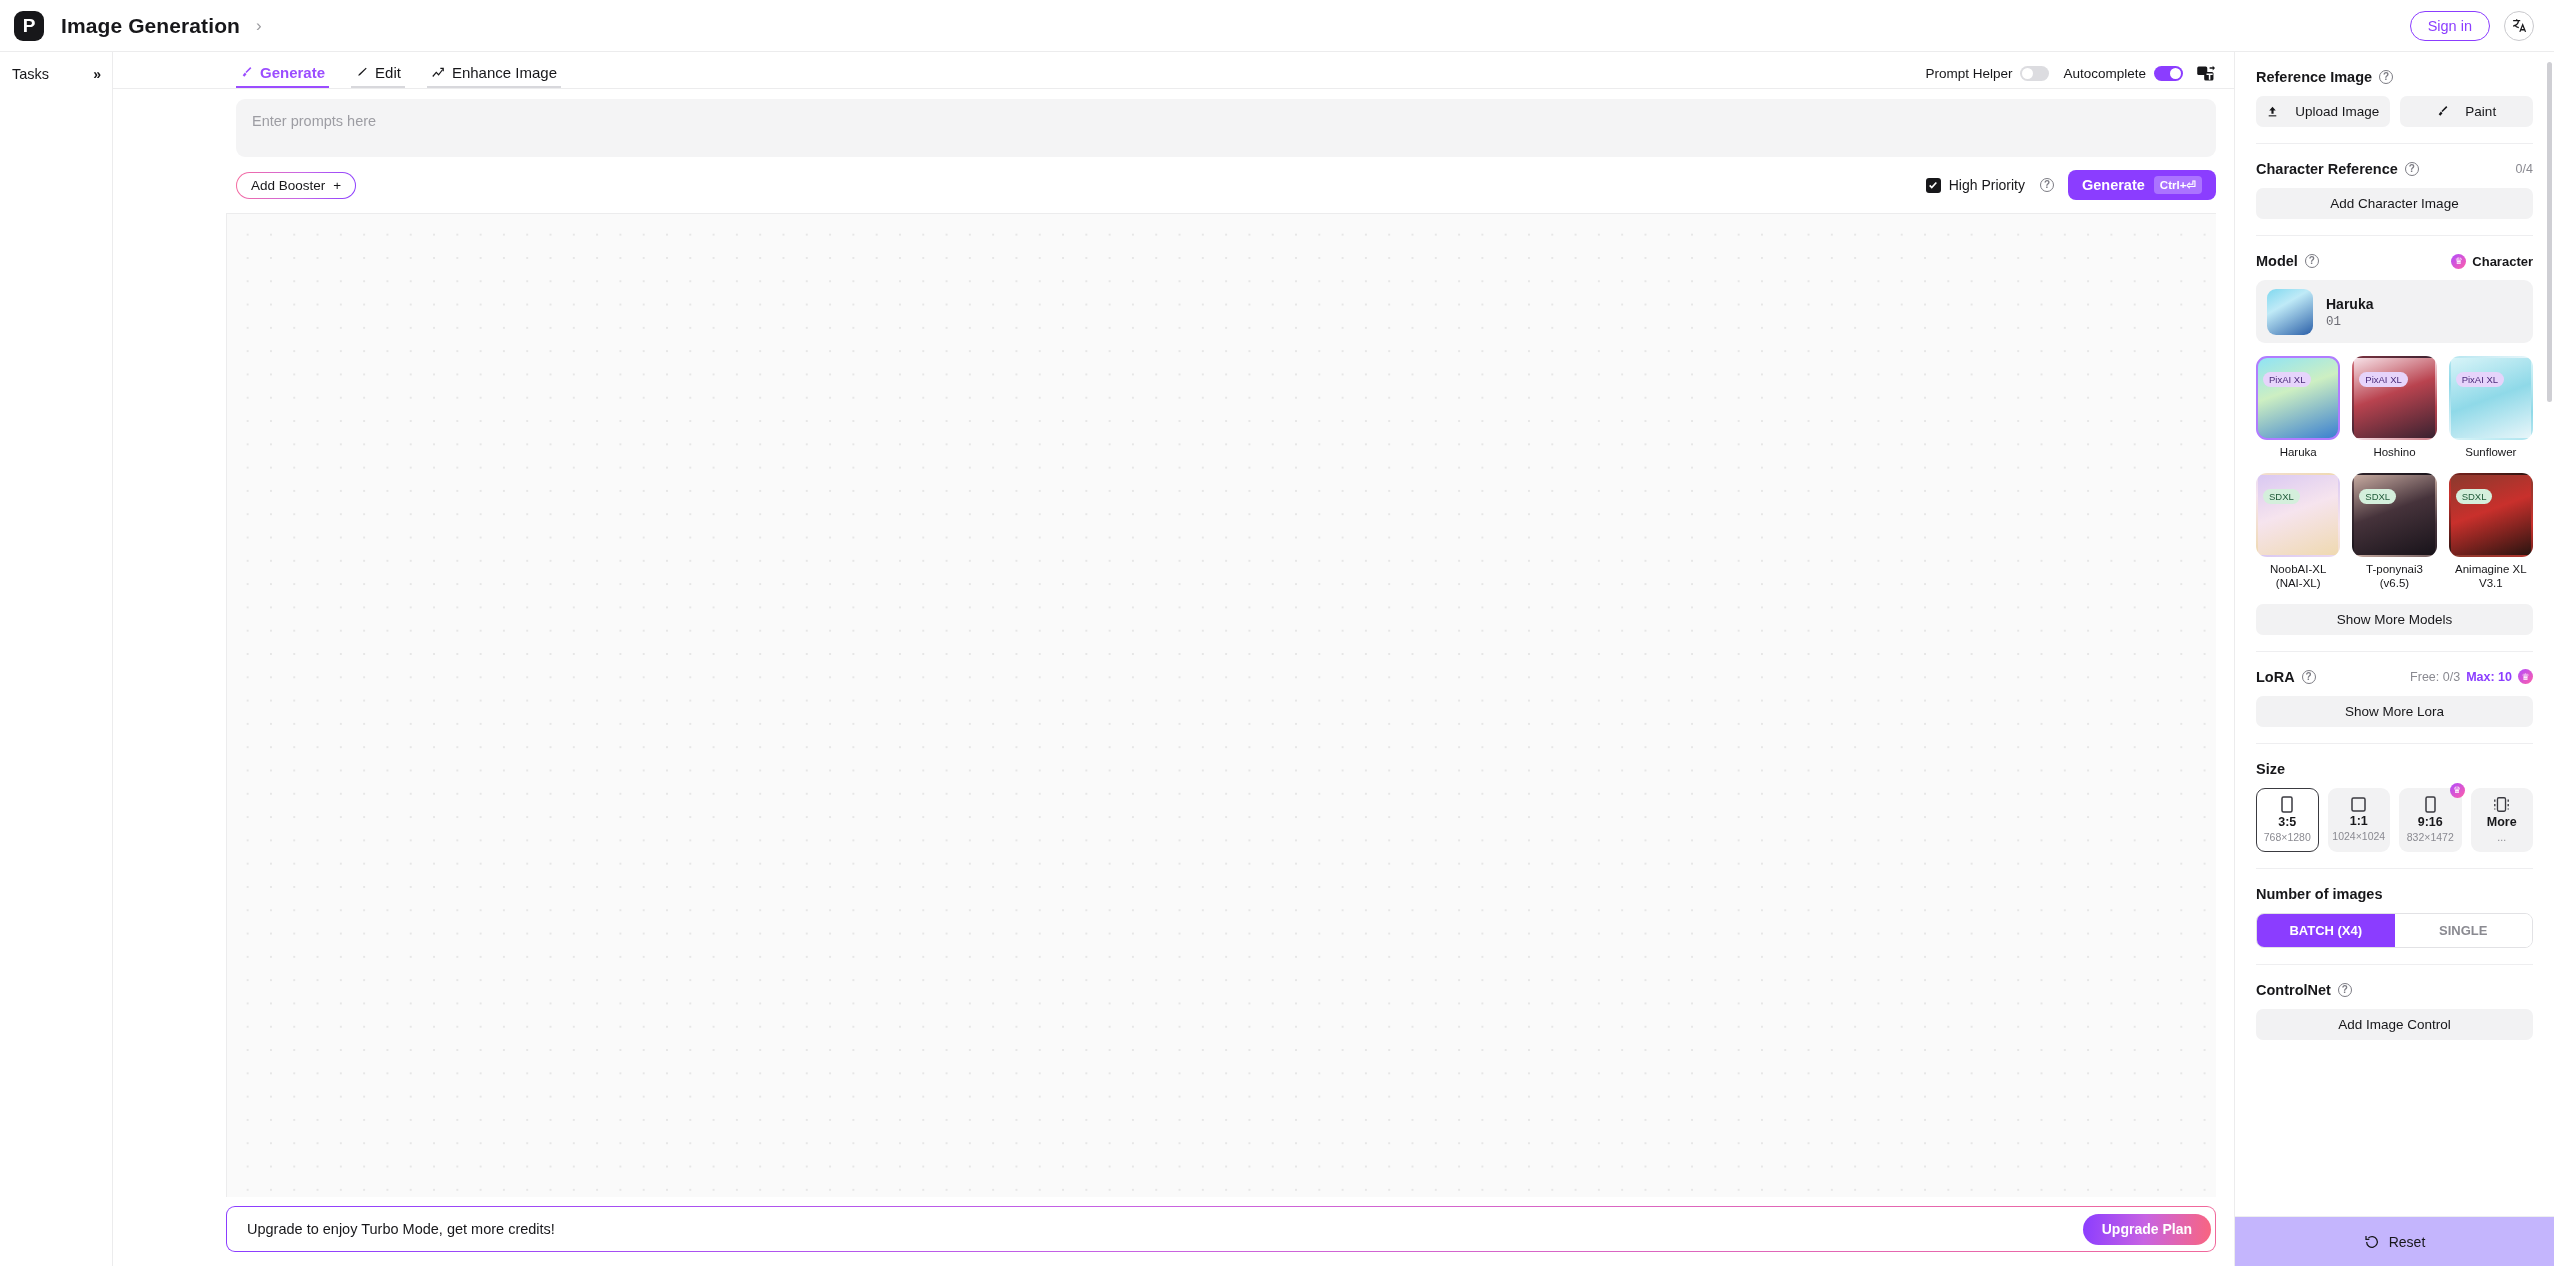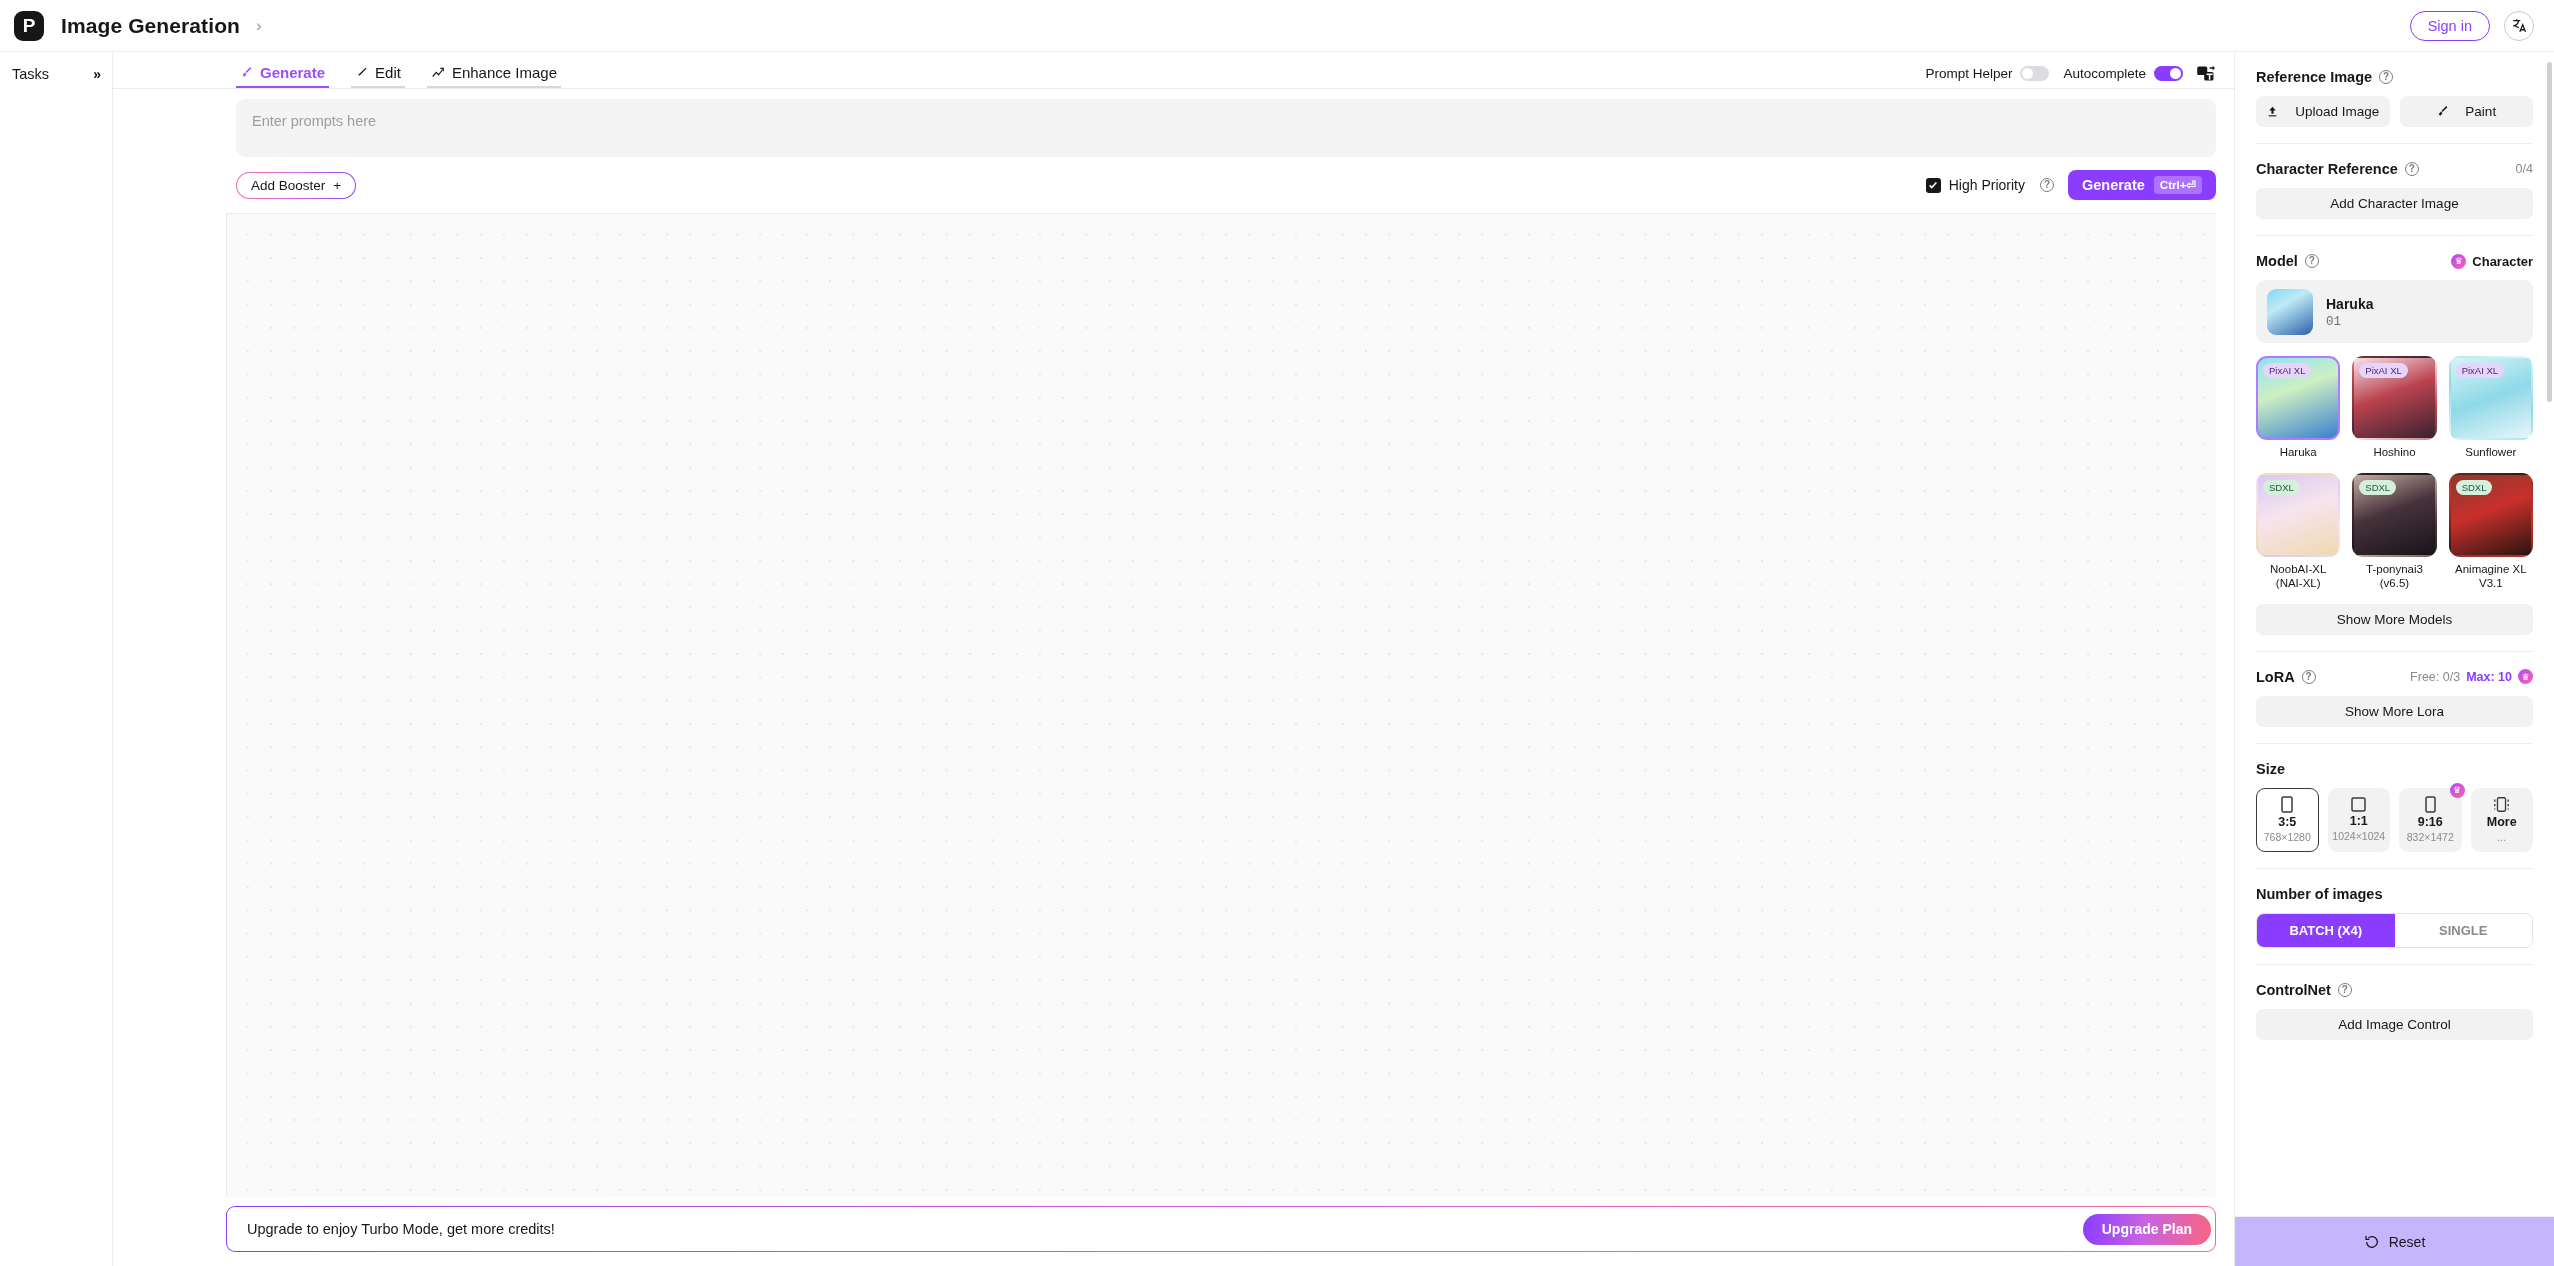--- a/index.html
+++ b/index.html
@@ -196,21 +196,21 @@
   .model-name { font-size: 14px; font-weight: 600; line-height: 1.5; }
   .model-sub { font-size: 12.5px; color: #6d6d75; font-family: "Liberation Mono", monospace; }
   .grid3 { display: grid; grid-template-columns: repeat(3,1fr); gap: 12px; margin-bottom: 13px; }
   .mcell { cursor: pointer; }
   .mthumb {
     width: 100%; aspect-ratio: 1/1; border-radius: 11px; position: relative;
     overflow: hidden; border: 2.5px solid transparent;
   }
   .mcell.selected .mthumb { border-color: #b07cff; }
   .mbadge {
-    position: absolute; top: 5px; left: 5px; z-index: 2;
+    position: absolute; top: 14px; left: 5px; z-index: 2;
     font-size: 9.5px; padding: 2px 6px; border-radius: 9px; font-weight: 500;
     background: #e6d4fb; color: #4a2a7a;
   }
   .mbadge.sdxl { background: #d4efdc; color: #1f5a38; }
   .mlabel { font-size: 11.5px; text-align: center; margin-top: 5px; line-height: 1.25; }
   .t1 { background: linear-gradient(160deg,#8fe3f5 0%,#cdefc2 40%,#3a7fd0 100%); }
   .t2 { background: linear-gradient(160deg,#f7e2e8 0%,#b9434f 45%,#3a2230 100%); }
   .t3 { background: linear-gradient(160deg,#d8f4f8 0%,#8fd9e8 50%,#e8f6fa 100%); }
   .t4 { background: linear-gradient(160deg,#d9c8f2 0%,#f6e4ee 45%,#efd9b0 100%); }
   .t5 { background: linear-gradient(160deg,#c6aaa0 0%,#46333b 45%,#18131a 100%); }

